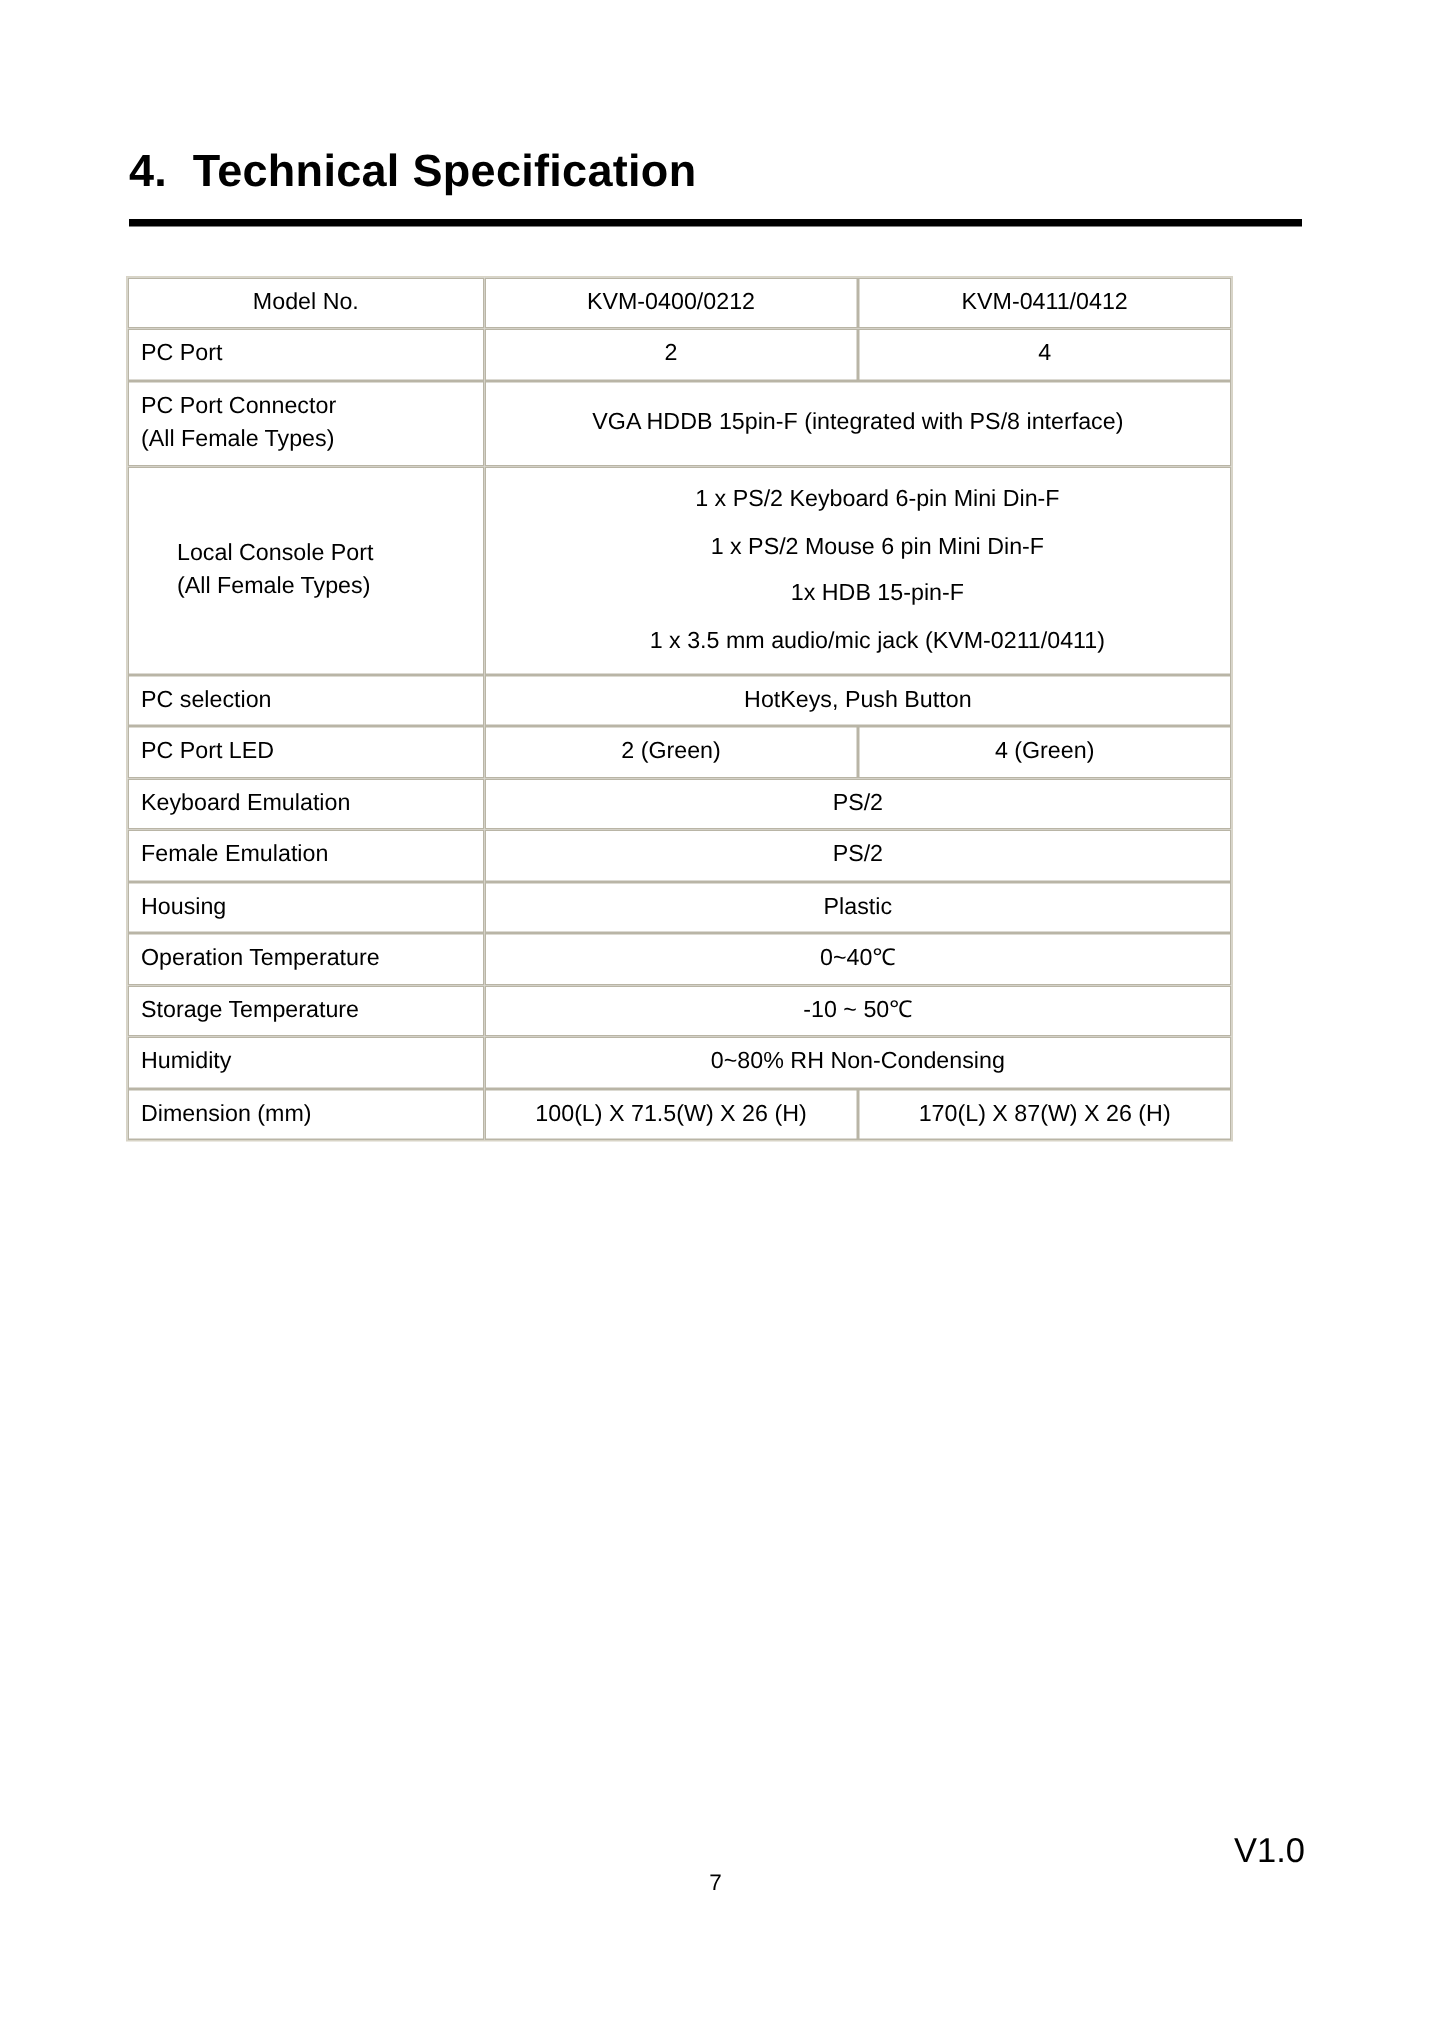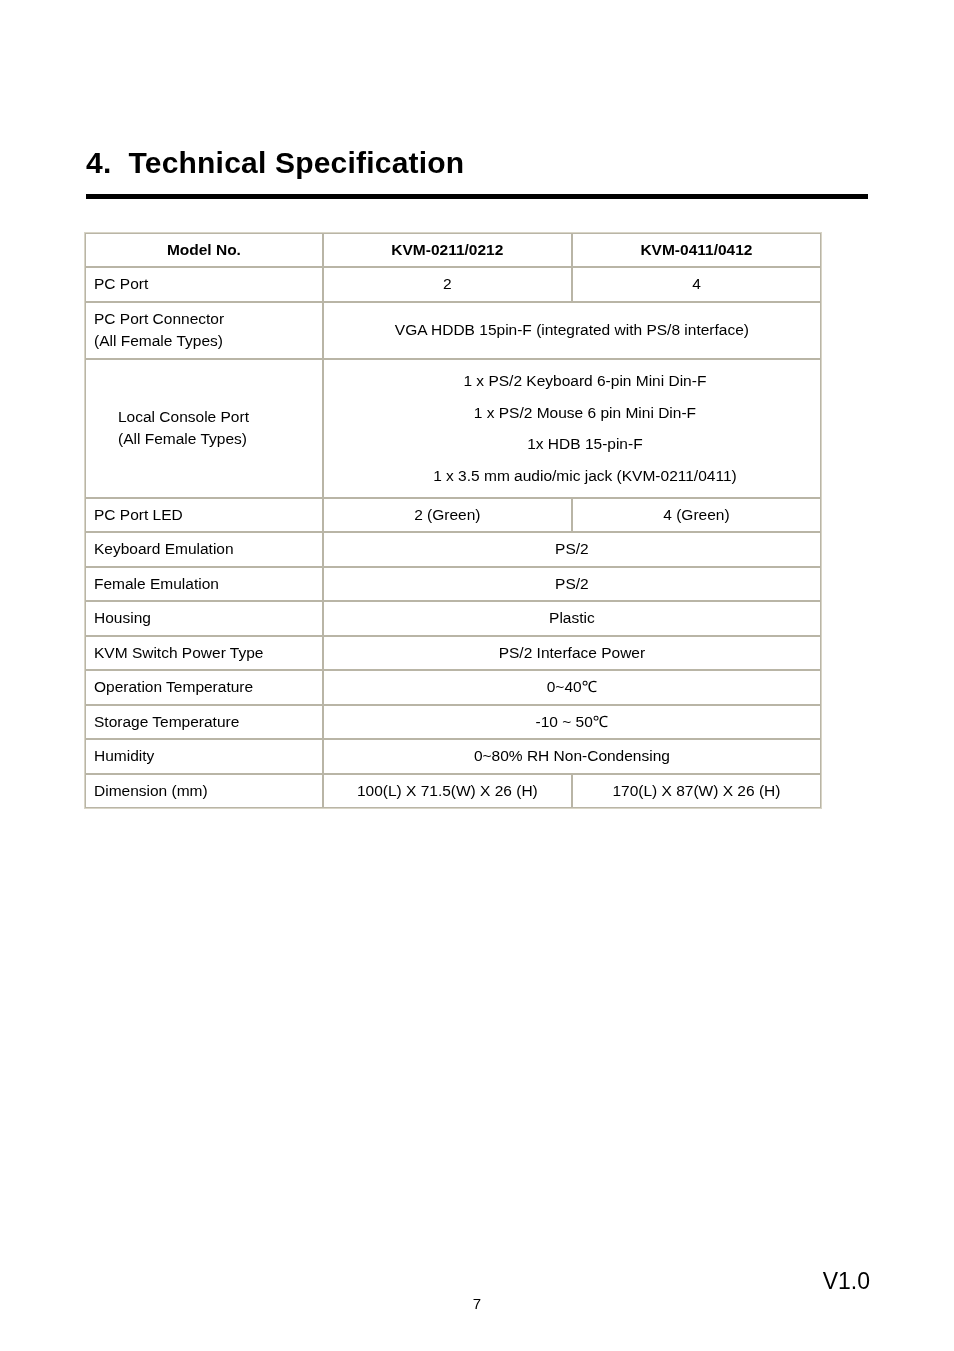--- a/index.html
+++ b/index.html
@@ -12,21 +12,20 @@
     height: 1351px;
     position: relative;
     font-family: "Liberation Sans", sans-serif;
     color: #000000;
     overflow: hidden;
   }
 
   .page {
     position: absolute;
     inset: 0;
-    margin-top: 48px;
   }
 
   
   .title {
     position: absolute;
     left: 86px;
     top: 100px;
     font-size: 30px;
     font-weight: bold;
     letter-spacing: 0.2px;
@@ -69,21 +68,21 @@
   td.label {
     text-align: left;
     padding-left: 8px;
     white-space: pre-line;
   }
   td.value {
     text-align: center;
   }
   td.head {
     text-align: center;
-    font-weight: bold;
+    font-weight: normal;
   }
   tr.r-std td   { height: 34px; }
   tr.r-two td   { height: 51px; }
   tr.r-tall td  { height: 131px; padding-left: 32px; }
 
   .multiline {
     display: block;
     white-space: pre-line;
     line-height: 2.05;
   }
@@ -116,21 +115,21 @@
 
   <table class="spec-table">
     <colgroup>
       <col class="col-label">
       <col class="col-val">
       <col class="col-val">
     </colgroup>
     <tbody>
       <tr class="r-std">
         <td class="head">Model No.</td>
-        <td class="head">KVM-0211/0212</td>
+        <td class="head">KVM-0400/0212</td>
         <td class="head">KVM-0411/0412</td>
       </tr>
 
       <tr class="r-std">
         <td class="label">PC Port</td>
         <td class="value">2</td>
         <td class="value">4</td>
       </tr>
 
       <tr class="r-two">
@@ -143,20 +142,24 @@
         <td class="label">Local Console Port
 (All Female Types)</td>
         <td class="value" colspan="2">
           <span class="multiline">1 x PS/2 Keyboard 6-pin Mini Din-F
 1 x PS/2 Mouse 6 pin Mini Din-F
 1x HDB 15-pin-F
 1 x 3.5 mm audio/mic jack (KVM-0211/0411)</span>
         </td>
       </tr>
 
+      <tr class="r-std">
+        <td class="label">PC selection</td>
+        <td class="value" colspan="2">HotKeys, Push Button</td>
+      </tr>
 
       <tr class="r-std">
         <td class="label">PC Port LED</td>
         <td class="value">2 (Green)</td>
         <td class="value">4 (Green)</td>
       </tr>
 
       <tr class="r-std">
         <td class="label">Keyboard Emulation</td>
         <td class="value" colspan="2">PS/2</td>
@@ -166,24 +169,20 @@
         <td class="label">Female Emulation</td>
         <td class="value" colspan="2">PS/2</td>
       </tr>
 
 
       <tr class="r-std">
         <td class="label">Housing</td>
         <td class="value" colspan="2">Plastic</td>
       </tr>
 
-      <tr class="r-std">
-        <td class="label">KVM Switch Power Type</td>
-        <td class="value" colspan="2">PS/2 Interface Power</td>
-      </tr>
 
       <tr class="r-std">
         <td class="label">Operation Temperature</td>
         <td class="value" colspan="2">0~40℃</td>
       </tr>
 
       <tr class="r-std">
         <td class="label">Storage Temperature</td>
         <td class="value" colspan="2">-10 ~ 50℃</td>
       </tr>

